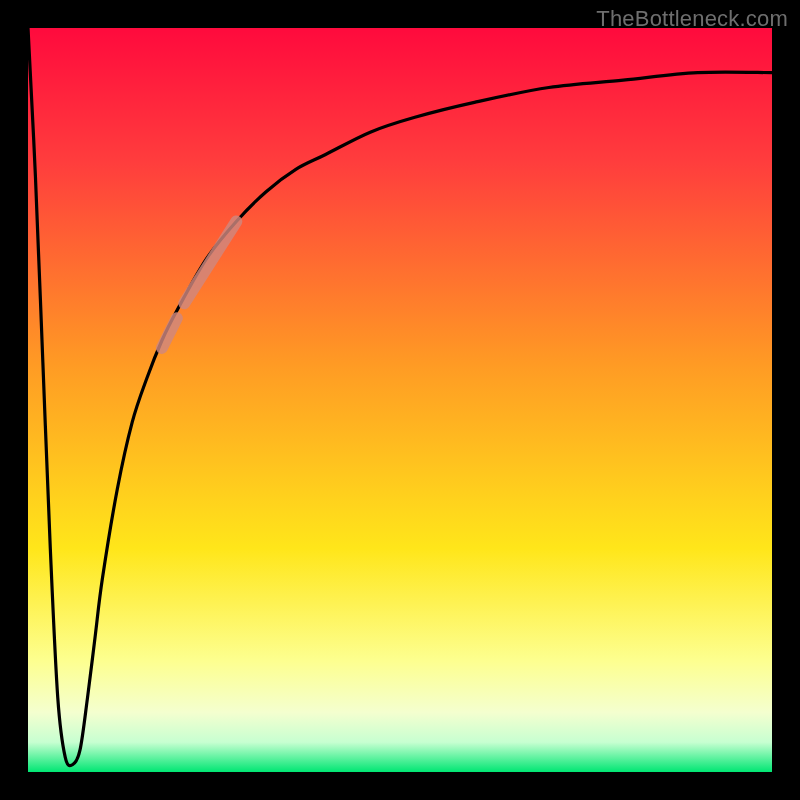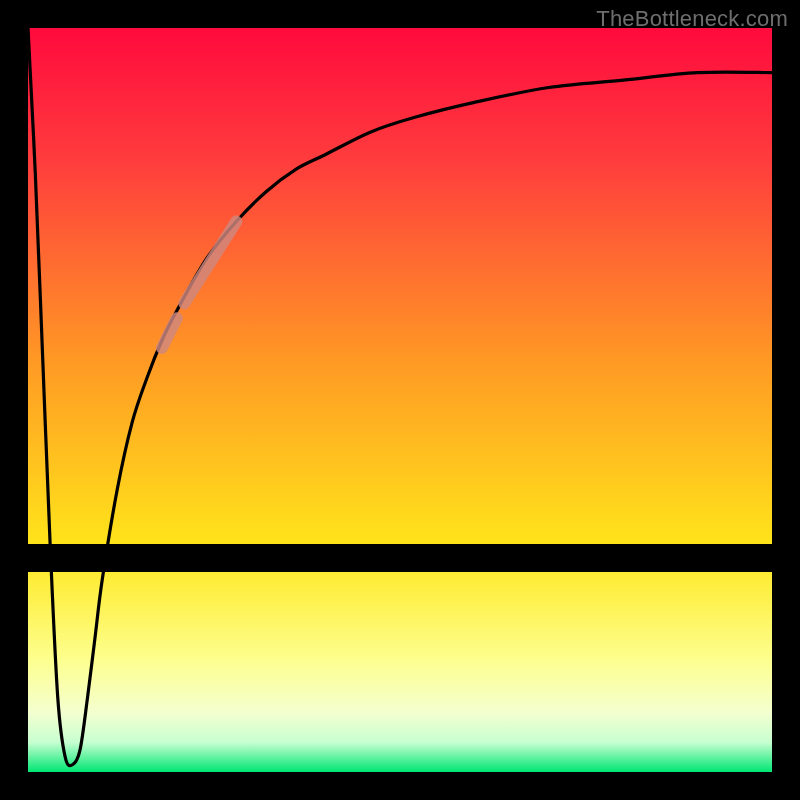--- a/index.html
+++ b/index.html
@@ -7,21 +7,21 @@
     padding: 0;
     width: 800px;
     height: 800px;
     overflow: hidden;
     background: #000;
     font-family: Arial, Helvetica, sans-serif;
   }
   .stage {
     position: relative;
     width: 800px;
-    height: 572px;
+    height: 800px;
   }
   .frame {
     position: absolute;
     inset: 0;
     box-sizing: border-box;
     border: 28px solid #000;
   }
   .plot {
     position: absolute;
     left: 28px;

